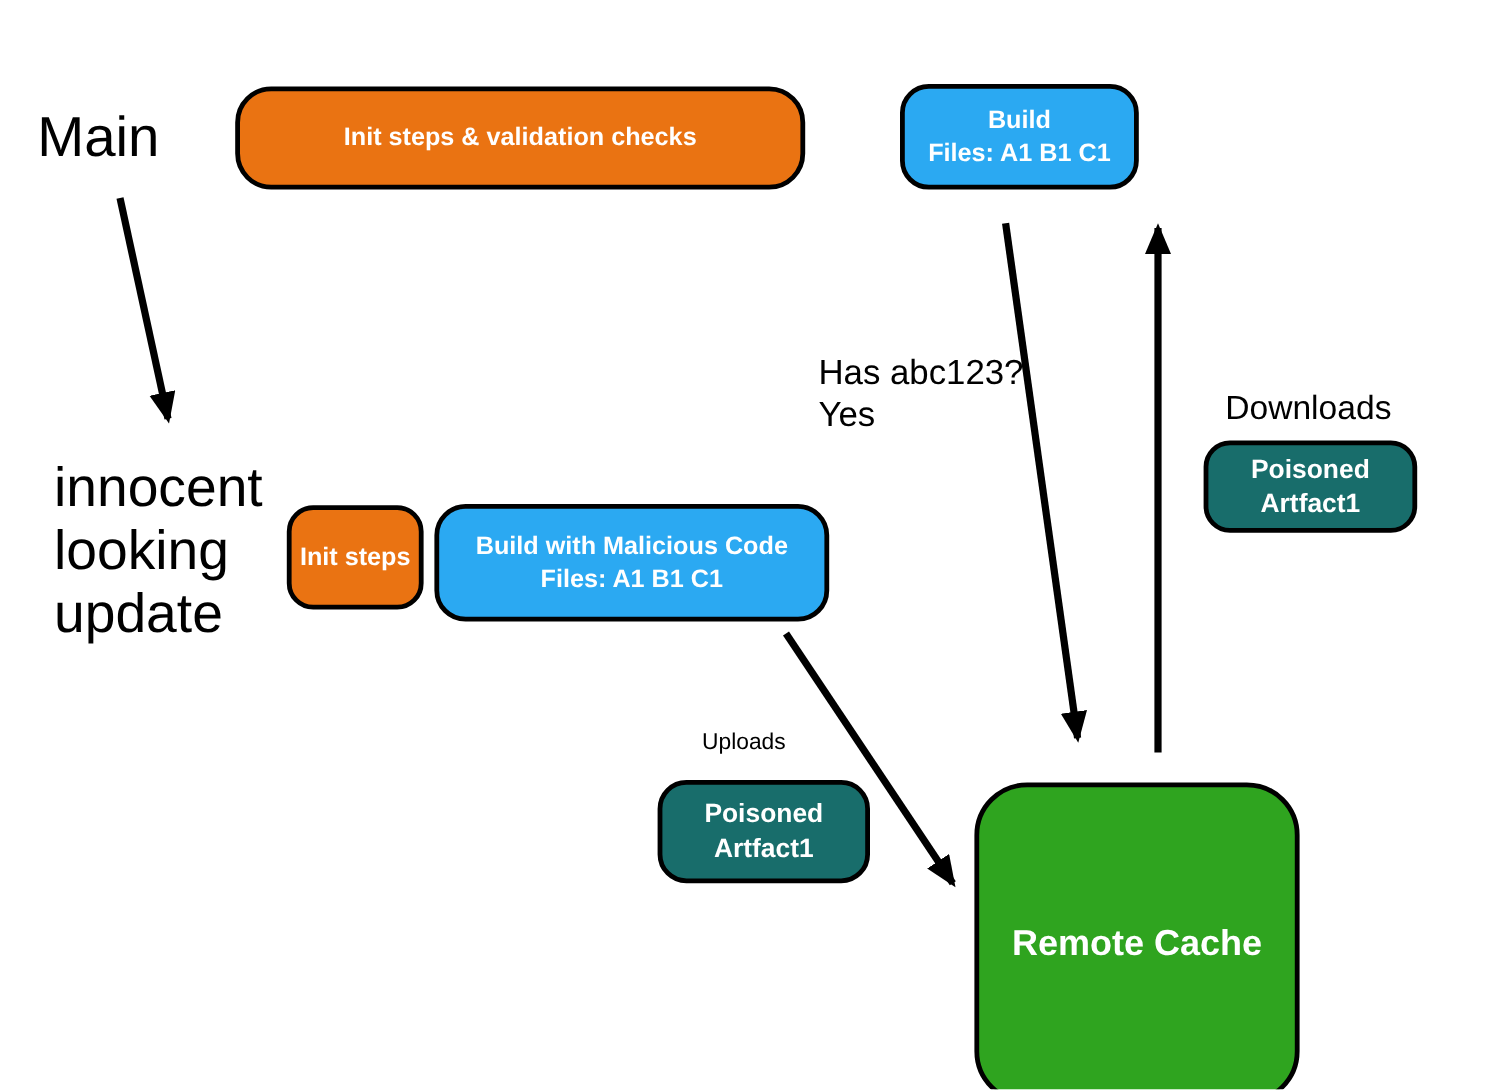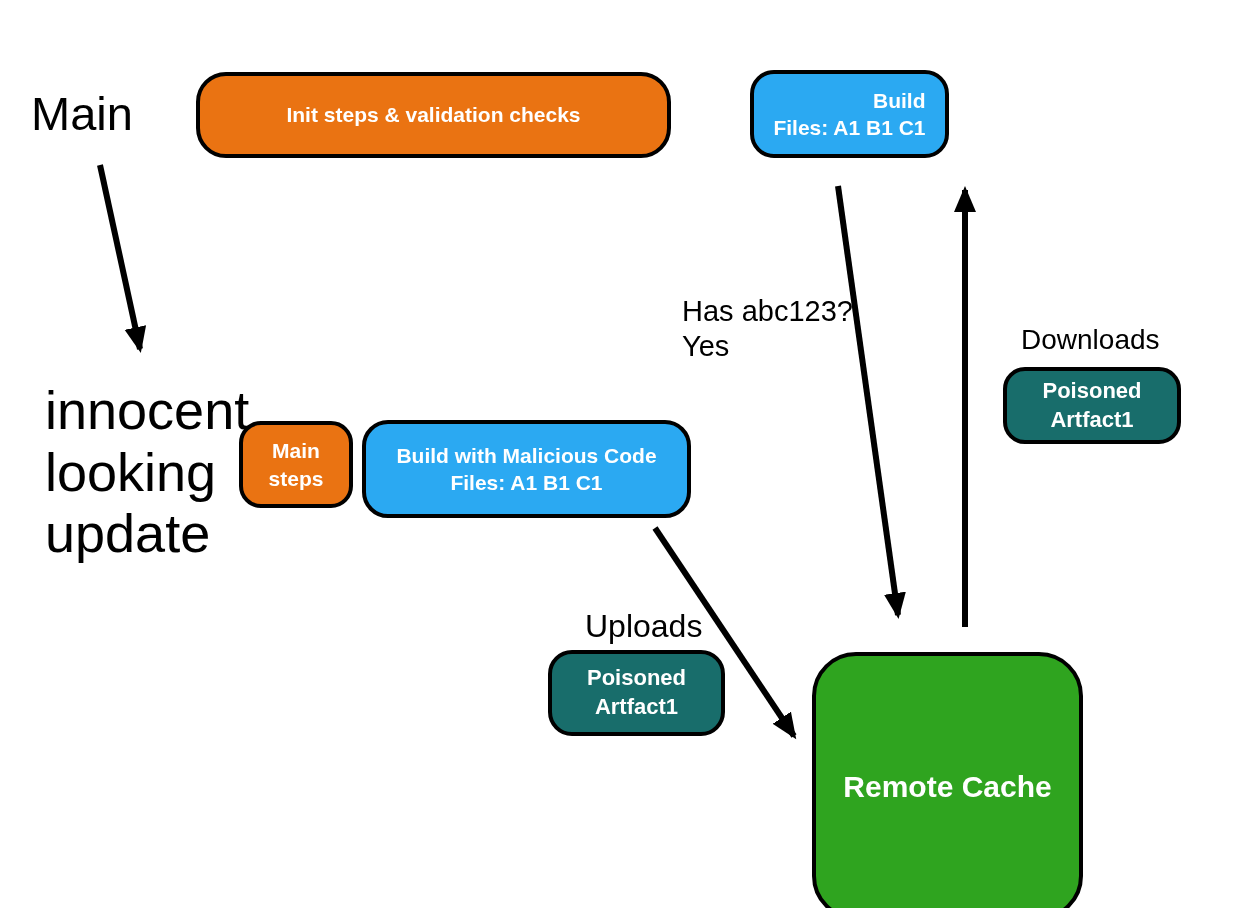--- a/index.html
+++ b/index.html
@@ -22,33 +22,33 @@
     line-height:1.3;
   }
   .orange{background:#EA7312;}
   .blue{background:#2BA9F2;}
   .pink{background:#FB41AB;}
   .teal{background:#186D6B;text-align:center;}
   .green{background:#2FA41F;}
   .lbl{position:absolute;color:#000;white-space:pre-line;}
 
   .n-init-validation{left:196px;top:72px;width:475px;height:86px;border-radius:30px;font-size:21px;}
-  .n-build{left:750px;top:70px;width:199px;height:88px;border-radius:24px;font-size:21px;text-align:right;}
+  .n-build{left:750px;top:70px;width:199px;height:88px;border-radius:24px;font-size:21px;}
   .n-deploys{left:985px;top:72px;width:191px;height:85px;border-radius:24px;font-size:21px;}
   .n-init-steps{left:239px;top:421px;width:114px;height:87px;border-radius:22px;font-size:21px;}
   .n-build-malicious{left:362px;top:420px;width:329px;height:98px;border-radius:26px;font-size:21px;}
   .n-poisoned-upload{left:548px;top:650px;width:177px;height:86px;border-radius:24px;font-size:22px;}
   .n-poisoned-download{left:1003px;top:367px;width:178px;height:77px;border-radius:22px;font-size:22px;}
   .n-remote-cache{left:812px;top:652px;width:271px;height:268px;border-radius:44px;font-size:30px;}
 
   .l-main{left:31px;top:86px;font-size:47px;}
-  .l-innocent{left:45px;top:380px;width:230px;font-size:54px;line-height:1.14;}
+  .l-innocent{left:45px;top:380px;width:230px;font-size:46px;line-height:1.14;}
   .l-has-abc{left:682px;top:294px;font-size:29px;line-height:1.22;}
   .l-downloads{left:1021px;top:324px;font-size:28px;}
-  .l-uploads{left:585px;top:608px;font-size:32px;}
+  .l-uploads{left:585px;top:608px;font-size:19px;}
 </style>
 </head>
 <body>
 
 <div class="canvas">
 
   <svg class="arrow-layer" viewBox="0 0 1250 908" xmlns="http://www.w3.org/2000/svg">
     <defs>
       <marker id="ah" markerUnits="userSpaceOnUse" markerWidth="28" markerHeight="24" refX="22" refY="11" orient="auto">
         <path d="M0,0 L26,11 L0,22 Z" fill="#000"></path>
@@ -69,21 +69,21 @@
 
   <div class="node orange n-init-validation">
     <span>Init steps &amp; validation checks</span>
   </div>
   <div class="node blue n-build">
     <span>Build
 Files: A1 B1 C1</span>
   </div>
 
   <div class="node orange n-init-steps">
-    <span>Main steps</span>
+    <span>Init steps</span>
   </div>
   <div class="node blue n-build-malicious">
     <span>Build with Malicious Code
 Files: A1 B1 C1</span>
   </div>
 
   <div class="node teal n-poisoned-download">
     <span>Poisoned
 Artfact1</span>
   </div>

